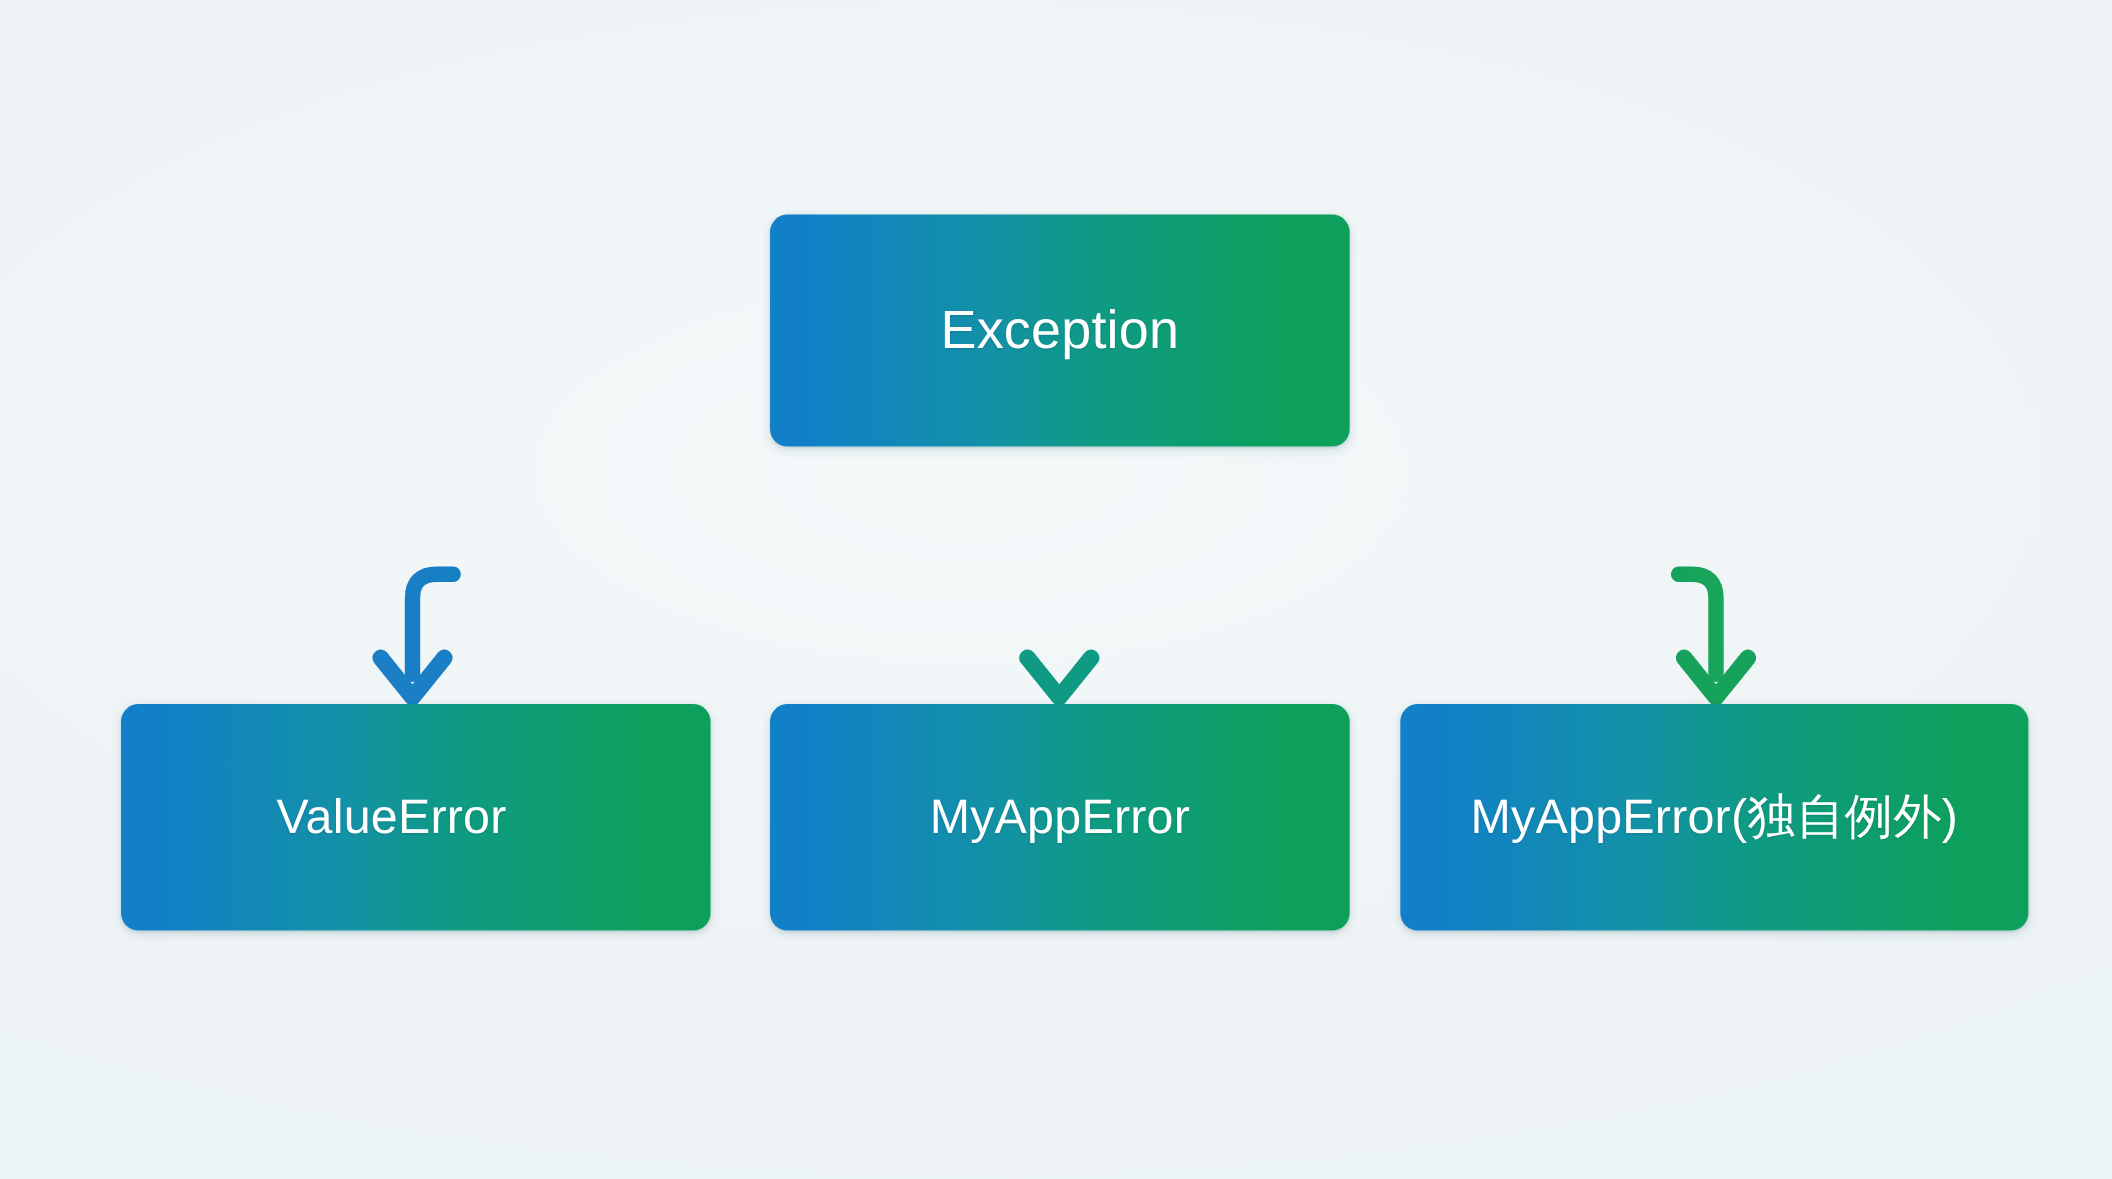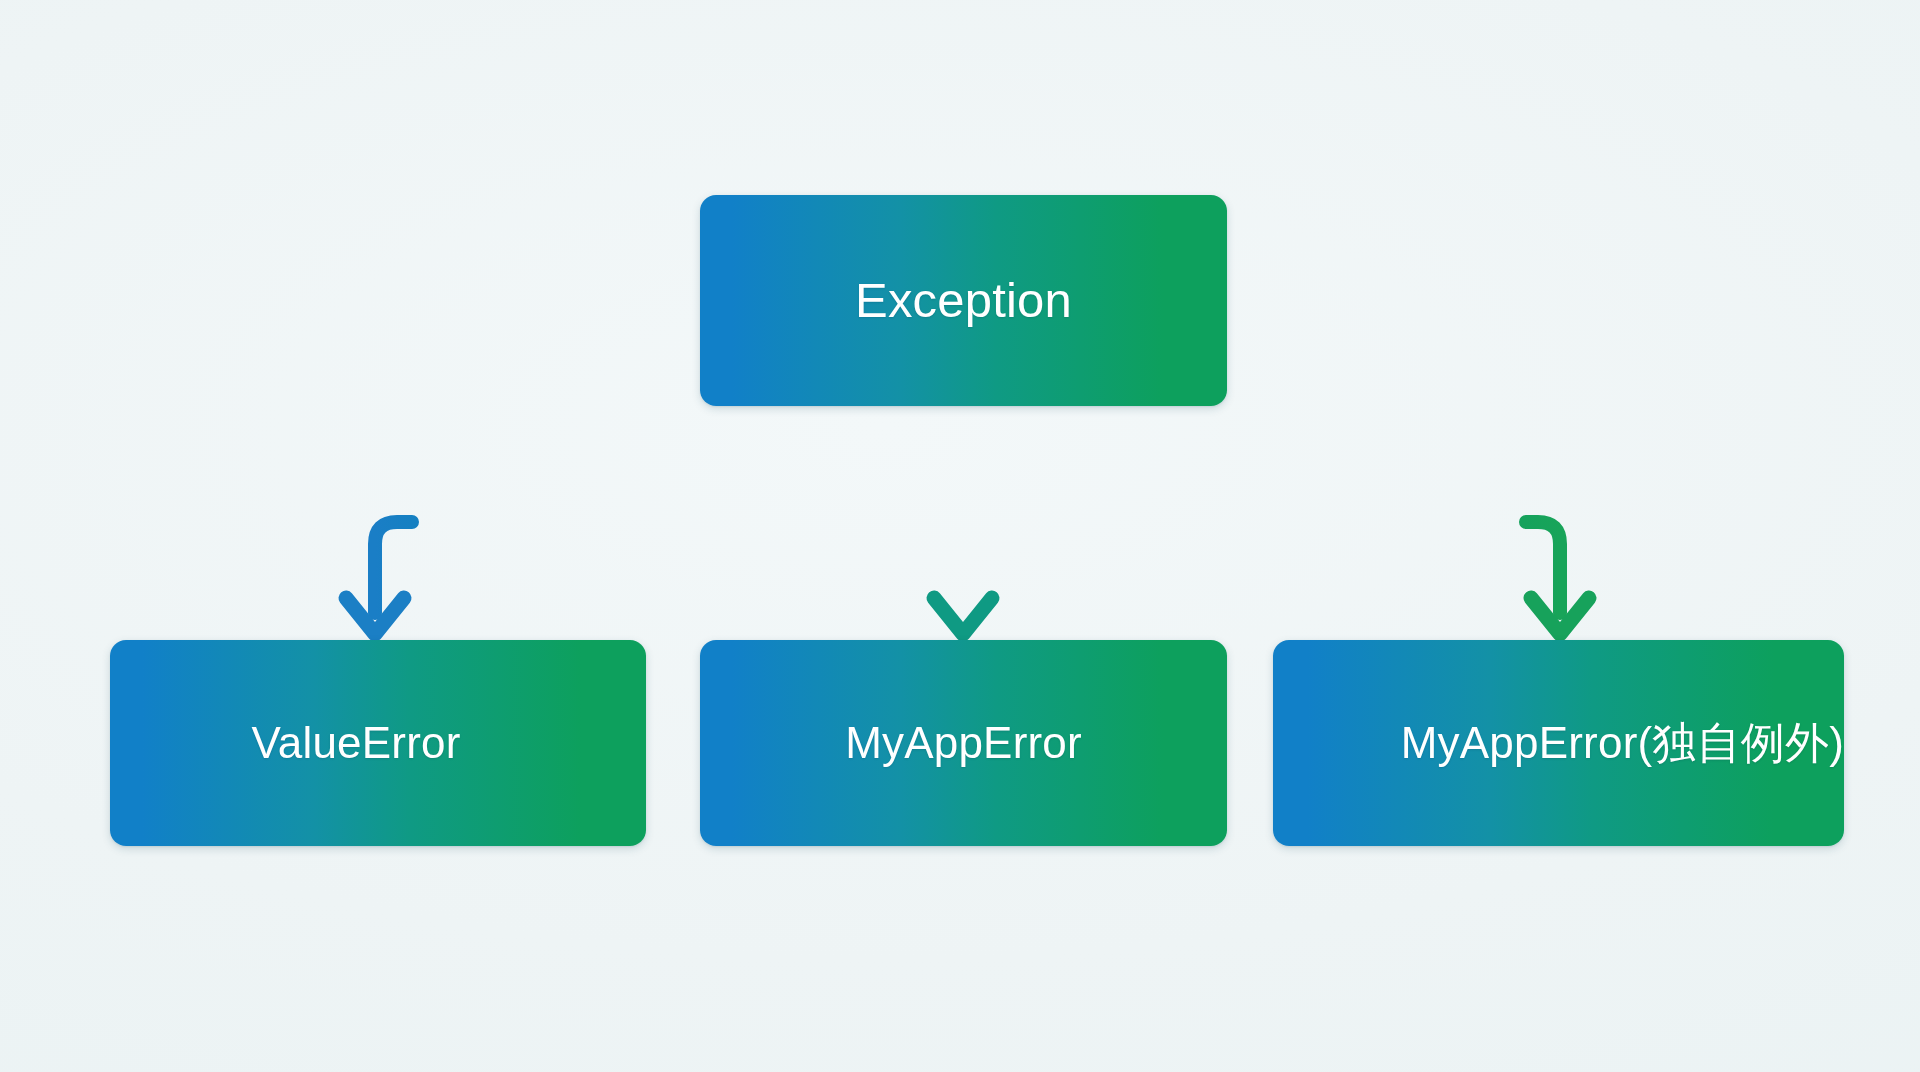--- a/index.html
+++ b/index.html
@@ -151,17 +151,17 @@
   </div>
 
   <div class="node" id="node-valueerror" style="background: linear-gradient(90deg, rgb(17, 128, 200) 0%, rgb(17, 128, 200) 6%, rgb(19, 145, 166) 38%, rgb(15, 154, 132) 56%, rgb(13, 160, 93) 88%, rgb(13, 160, 93) 100%);">
     <span class="node-label">ValueError</span>
   </div>
 
   <div class="node" id="node-typeerror" style="background: linear-gradient(90deg, rgb(17, 128, 200) 0%, rgb(17, 128, 200) 6%, rgb(19, 145, 166) 38%, rgb(15, 154, 132) 56%, rgb(13, 160, 93) 88%, rgb(13, 160, 93) 100%);">
     <span class="node-label">MyAppError</span>
   </div>
 
-  <div class="node" id="node-myapperror" style="background: linear-gradient(90deg, rgb(17, 128, 200) 0%, rgb(17, 128, 200) 6%, rgb(19, 145, 166) 38%, rgb(15, 154, 132) 56%, rgb(13, 160, 93) 88%, rgb(13, 160, 93) 100%); justify-content: flex-end;">
+  <div class="node" id="node-myapperror" style="background: linear-gradient(90deg, rgb(17, 128, 200) 0%, rgb(17, 128, 200) 6%, rgb(19, 145, 166) 38%, rgb(15, 154, 132) 56%, rgb(13, 160, 93) 88%, rgb(13, 160, 93) 100%);">
     <span class="node-label">MyAppError(独自例外)</span>
   </div>
 
 </div>
 
 </body></html>

